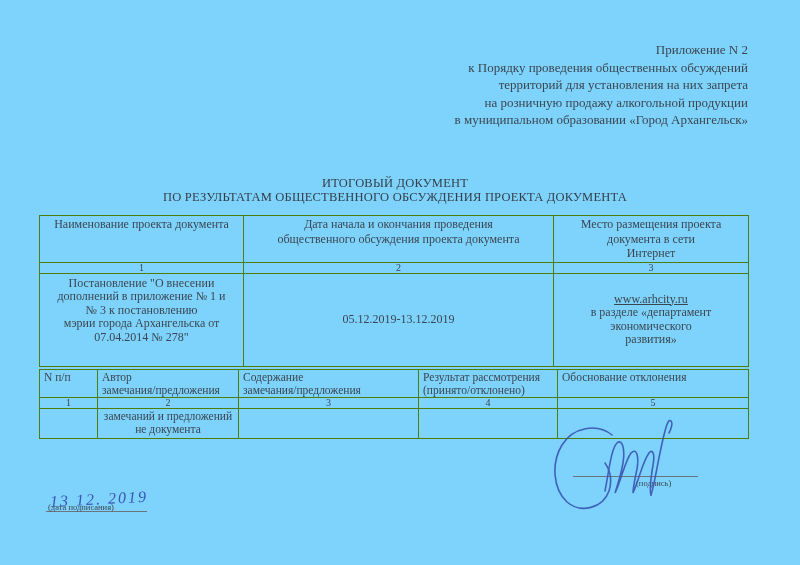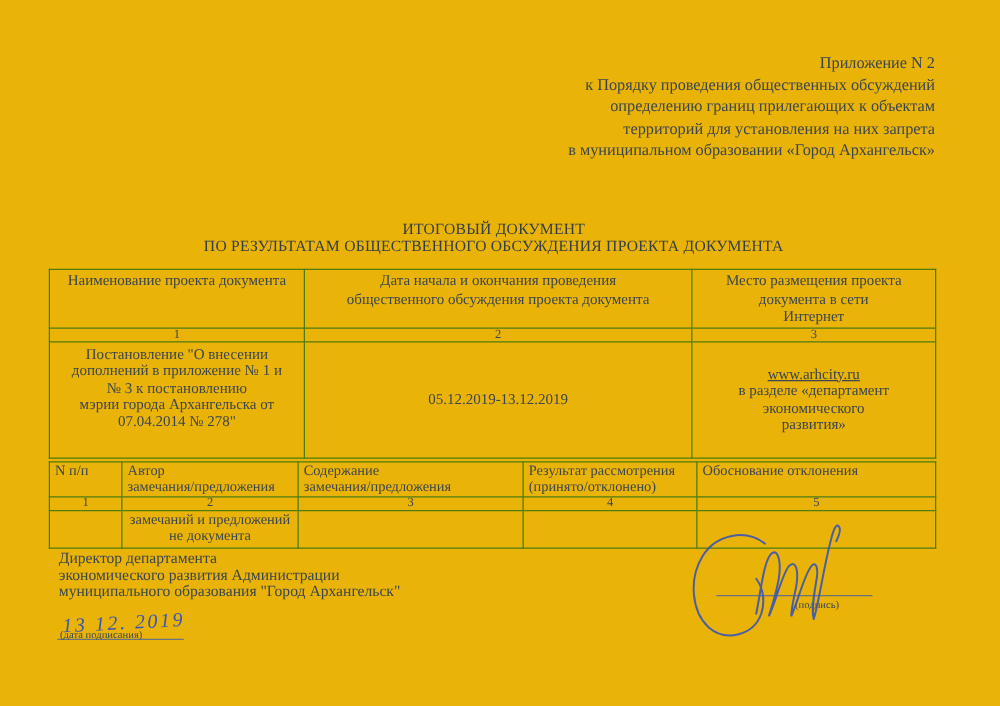--- a/index.html
+++ b/index.html
@@ -1,17 +1,17 @@
 <!DOCTYPE html>
 <html><head>
 <meta charset="utf-8">
 <style>
   html,body { margin:0; padding:0; background:#ffffff; }
   .page {
-    position:relative; width:800px; height:565px; background:#eab308;
+    position:relative; width:800px; height:565px; background:#7dd3fc;
     overflow:hidden; font-family:"Liberation Serif", serif; color:#3c4650;
   }
   
   .annex { position:absolute; top:41px; right:52px; text-align:right;
            font-size:13px; line-height:17.5px; }
   
   .doc-title { position:absolute; top:177px; left:39px; width:712px;
                text-align:center; font-weight:normal; font-size:12.5px;
                line-height:13.5px; letter-spacing:0.2px; color:#343e48; }
   
@@ -42,22 +42,22 @@
   .scribble { position:absolute; top:413px; left:545px; width:165px; height:105px; }
 </style>
 </head>
 <body>
 
 <div class="page">
 
   <div class="annex">
     <div>Приложение N 2</div>
     <div>к Порядку проведения общественных обсуждений</div>
-    <div>определению границ прилегающих к объектам</div>
     <div>территорий для установления на них запрета</div>
+    <div>на розничную продажу алкогольной продукции</div>
     <div>в муниципальном образовании «Город Архангельск»</div>
   </div>
 
   <div class="doc-title">
     <div>ИТОГОВЫЙ ДОКУМЕНТ</div>
     <div>ПО РЕЗУЛЬТАТАМ ОБЩЕСТВЕННОГО ОБСУЖДЕНИЯ ПРОЕКТА ДОКУМЕНТА</div>
   </div>
 
   <table class="t1">
     <colgroup>
@@ -146,25 +146,20 @@
         <div>замечаний и предложений</div>
         <div>не документа</div>
       </td>
       <td></td>
       <td></td>
       <td></td>
     </tr>
   </tbody>
     </table>
 
-  <div class="official">
-    <div>Директор департамента</div>
-    <div>экономического развития Администрации</div>
-    <div>муниципального образования "Город Архангельск"</div>
-  </div>
 
   <div class="hand-date">13 12. 2019</div>
   <div class="date-line"></div>
   <div class="date-caption">(дата подписания)</div>
 
   <div class="sign-line"></div>
   <div class="sign-caption">(подпись)</div>
   <svg class="scribble" viewBox="0 0 165 105" xmlns="http://www.w3.org/2000/svg">
     <g fill="none" stroke="#3a55b5" stroke-width="1.6" stroke-linecap="round" opacity="0.9">
       <path d="M 67,22 C 52,10 28,14 17,32 C 6,50 8,76 22,89 C 36,101 58,95 64,78 C 68,66 64,55 60,50"></path>

